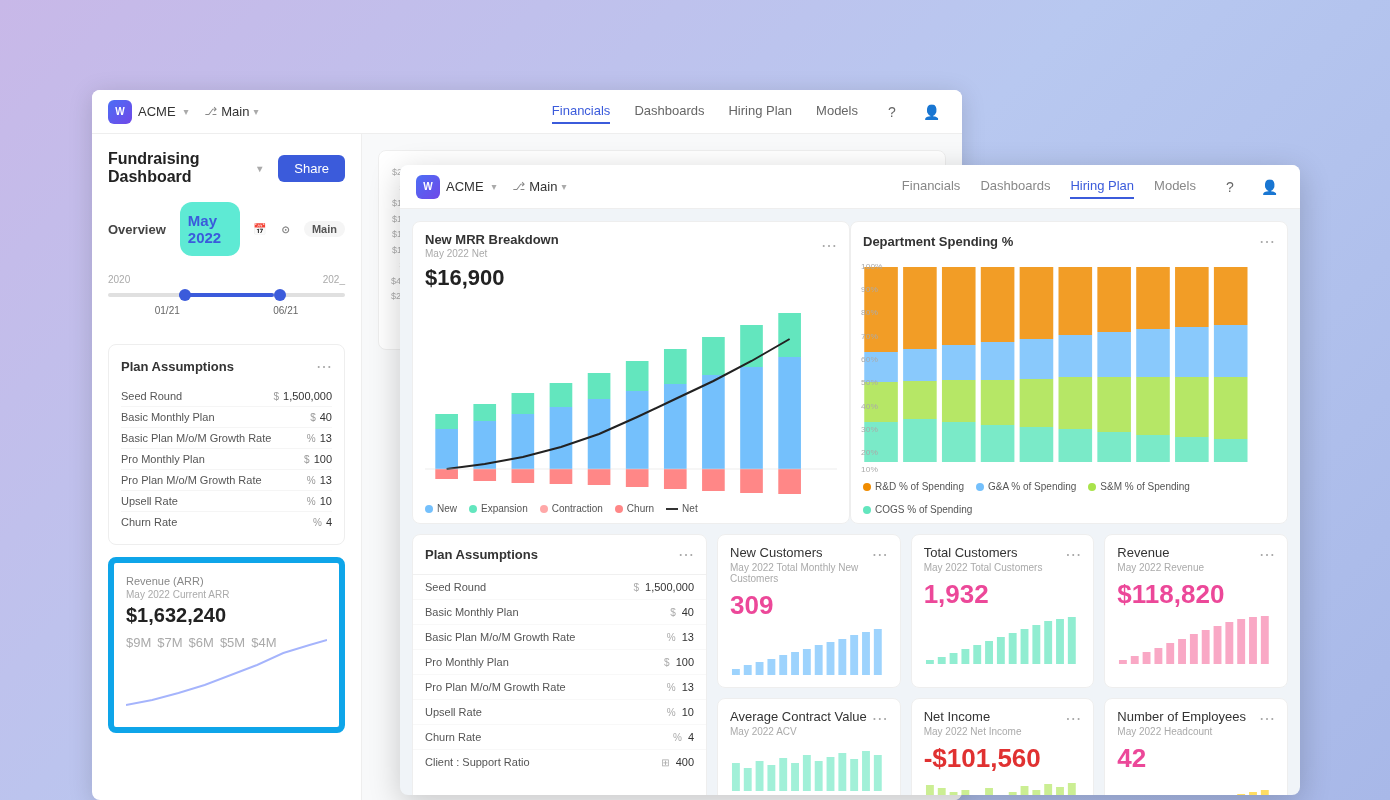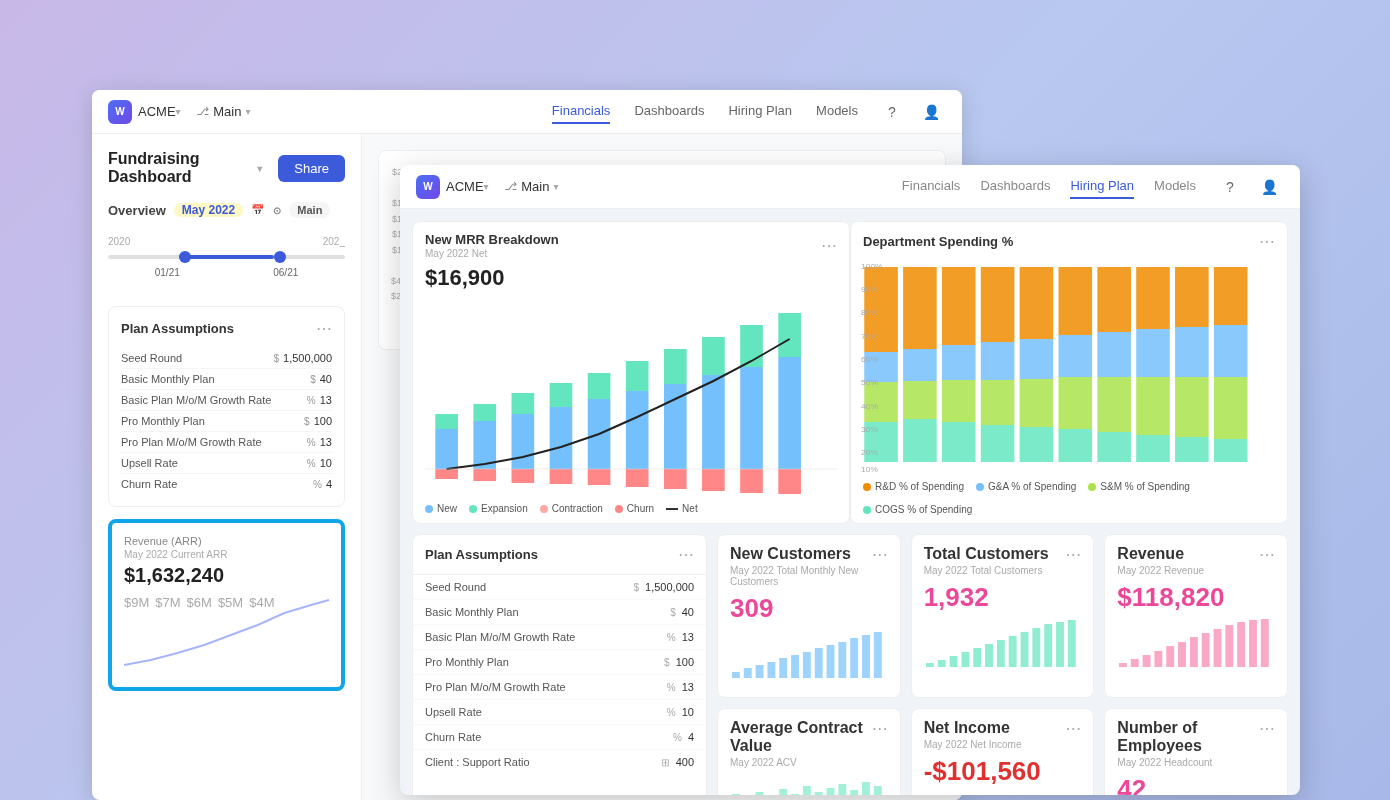--- a/index.html
+++ b/index.html
@@ -60,22 +60,22 @@
       font-size: 16px;
       font-weight: 600;
       color: #222;
       margin-bottom: 16px;
       display: flex;
       align-items: center;
       gap: 16px;
     }
 
     .overview-section { margin-bottom: 16px; }
-    .overview-label { font-size: 13px; font-weight: 600; color: #444; margin-bottom: 8px; display: flex; align-items: center; gap: 8px; }
-    .date-badge { background: #fef9c3; color: #3b5bdb; padding: 0 8px; border-radius: 12px; font-size: 12px; cursor: pointer; }
+    .overview-label { font-size: 13px; font-weight: 600; color: #444; margin-bottom: 8px; display: flex; align-items: center; gap: 14px; }
+    .date-badge { background: #5eead4; color: #3b5bdb; padding: 10px 8px; border-radius: 12px; font-size: 15px; cursor: pointer; }
     .main-badge { background: #f5f5f5; color: #555; padding: 2px 8px; border-radius: 12px; font-size: 11px; }
 
     .slider-container { padding: 4px 0 12px; margin-top: 14px; }
     .slider-labels { display: flex; justify-content: space-between; font-size: 10px; color: #aaa; margin-bottom: 2px; }
     .slider-track { height: 4px; background: #e0e0e0; border-radius: 2px; position: relative; margin: 8px 0; }
     .slider-fill { position: absolute; left: 30%; width: 40%; height: 100%; background: #3b5bdb; border-radius: 2px; }
     .slider-thumb { position: absolute; width: 12px; height: 12px; background: #3b5bdb; border-radius: 50%; top: -4px; }
     .slider-thumb.left { left: 30%; }
     .slider-thumb.right { left: 70%; }
     .slider-value-labels { display: flex; justify-content: space-around; font-size: 10px; color: #666; }
@@ -100,21 +100,21 @@
       border-bottom: 1px solid #f5f5f5;
       font-size: 11px;
     }
     .assumption-row:last-child { border-bottom: none; }
     .assumption-label { color: #555; flex: 1; }
     .assumption-value { display: flex; align-items: center; gap: 4px; color: #333; }
     .assumption-symbol { color: #999; font-size: 10px; }
 
     .revenue-card {
       background: #fff;
-      border: 4px solid #0ea5e9;
+      border: 6px solid #0ea5e9;
       border-radius: 8px;
       padding: 12px;
       margin-top: 8px;
     }
 
     .revenue-label { font-size: 11px; color: #888; margin-bottom: 2px; }
     .revenue-sublabel { font-size: 10px; color: #aaa; margin-bottom: 4px; }
     .revenue-value { font-size: 20px; font-weight: 700; color: #222; margin-bottom: 8px; }
 
     .mini-chart { height: 80px; position: relative; overflow: hidden; }
@@ -167,21 +167,21 @@
       justify-content: center;
       color: #fff;
       font-size: 10px;
       font-weight: 700;
       margin-right: 6px;
     }
 
     .company-selector {
       display: flex;
       align-items: center;
-      gap: 0;
+      gap: 8px;
       font-size: 13px;
       color: #333;
       cursor: pointer;
       margin-right: 16px;
     }
 
     .branch-selector {
       display: flex;
       align-items: center;
       gap: 4px;
@@ -296,21 +296,21 @@
     
     .kpi-card {
       background: #fff;
       border-radius: 8px;
       border: 1px solid #eee;
       padding: 10px 12px;
       flex: 1;
       min-width: 180px;
     }
 
-    .kpi-title { font-size: 16px; font-weight: 700; color: #333; }
+    .kpi-title { font-size: 13px; font-weight: 400; color: #333; }
     .kpi-subtitle { font-size: 10px; color: #aaa; margin-top: 2px; margin-bottom: 6px; }
     .kpi-value { font-size: 26px; font-weight: 700; color: #ec4899; margin-bottom: 6px; }
     .kpi-value.negative { color: #e03131; }
 
     .kpi-mini-chart { height: 50px; position: relative; }
 
     
     svg { display: block; }
 
     

